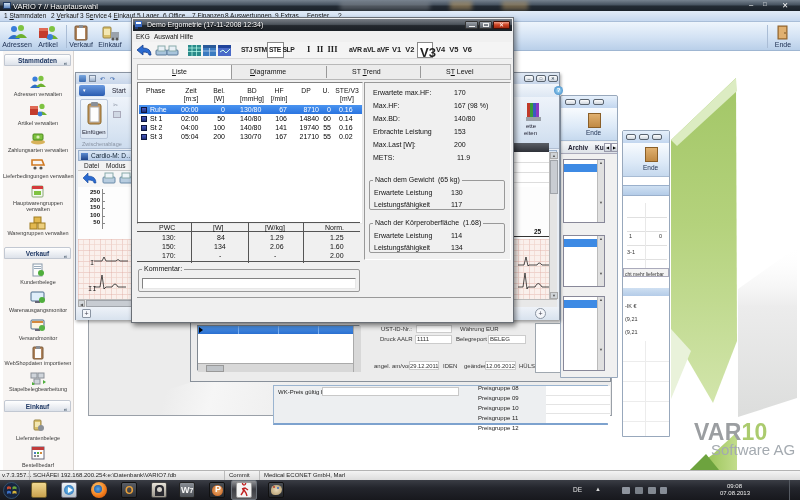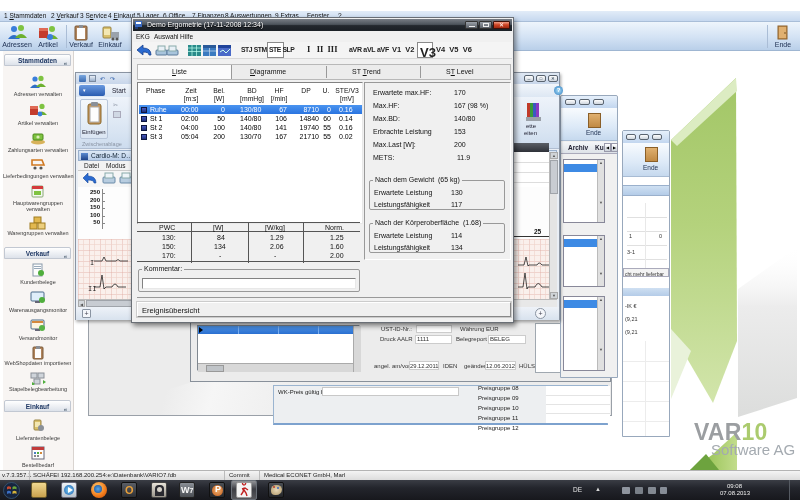--- a/index.html
+++ b/index.html
@@ -29,20 +29,30 @@
 .row{font-size:7px;}
 .row b{position:absolute;top:1px;font-weight:normal;}
 .row .ric{position:absolute;left:2px;top:1.5px;width:6px;height:6px;background:linear-gradient(#4a5ac0,#20307a);border:1px solid #101840;}
 .row .c0{left:11px;}.row .c1{left:42px;}.row .c2{left:72px;text-align:right;width:14px;}
 .row .c3{left:101px;}.row .c4{left:136px;text-align:right;width:12px;}.row .c5{left:158px;text-align:right;width:22px;}
 .row .c6{left:182px;text-align:right;width:10px;}.row .c7{left:200px;}
 .hdr{line-height:8px;}
 </style></head><body>
 <div id="screen">
 
+<div class="abs" id="mtitle">
+  <div class="abs" style="left:3px;top:2px;width:8px;height:7px;background:linear-gradient(#cfe0f0,#5d87c0);border:1px solid #203a60;"></div>
+  <span class="ttl">VARIO 7 // Hauptauswahl</span>
+  <div class="abs" style="left:340px;top:1px;width:90px;height:9px;background:#8a8f96;opacity:.45;filter:blur(2px);border-radius:2px;"></div>
+  <div class="abs" style="left:450px;top:1px;width:22px;height:9px;background:#caa66a;opacity:.5;filter:blur(2px);"></div>
+  <div class="abs" style="left:502px;top:1px;width:26px;height:9px;background:#c8a468;opacity:.45;filter:blur(2px);"></div>
+  <span style="position:absolute;left:749px;top:0px;">–</span>
+  <span style="position:absolute;left:763px;top:1px;font-size:6px;">□</span>
+  <span style="position:absolute;left:782px;top:1px;">✕</span>
+</div>
 <div class="abs" id="menubar">
   <span style="left:4px;">1 <u>S</u>tammdaten</span>
   <span style="left:51px;">2 <u>V</u>erkauf</span>
   <span style="left:80px;">3 S<u>e</u>rvice</span>
   <span style="left:108px;">4 <u>E</u>inkauf</span>
   <span style="left:137px;">5 <u>L</u>ager</span>
   <span style="left:163px;">6 <u>O</u>ffice</span>
   <span style="left:192px;">7 <u>F</u>inanzen</span>
   <span style="left:225px;">8 <u>A</u>uswertungen</span>
   <span style="left:275px;">9 E<u>x</u>tras</span>
@@ -672,23 +682,20 @@
         <span class="abs" style="left:137px;top:29px;">-</span>
         <span class="abs" style="left:193px;top:29px;">2.00</span>
   </div>
 
   <div class="abs" style="left:6px;top:251px;width:222px;height:23px;border:1px solid #999;border-radius:2px;font-size:7px;color:#111;">
     <span class="abs" style="left:3px;top:-5px;background:#f0f0f0;padding:0 2px;">Kommentar:</span>
     <div class="abs" style="left:3px;top:8px;width:214px;height:11px;background:#fff;border:1px solid #828282;border-right-color:#e8e8e8;border-bottom-color:#e8e8e8;"></div>
   </div>
 
   <div class="abs" style="left:5px;top:279px;width:374px;height:1px;background:#999;"></div>
-  <div class="abs" style="left:5px;top:284px;width:374px;height:15px;background:#f0f0f0;border:1px solid #fff;border-right-color:#888;border-bottom-color:#888;box-shadow:0 0 0 1px #ccc;">
-    <span class="abs" style="left:4px;top:3px;font-size:7.5px;color:#111;">Ereignisübersicht</span>
-  </div>
 </div>
 
 <div class="abs" id="statusbar">
   <span style="left:2px;">v.7.3.357.1</span>
   <div class="ssep" style="left:29px;"></div>
   <span style="left:33px;">SCHÄFEI 192.168.200.254:e:\Datenbank\VARIO7.fdb</span>
   <div class="ssep" style="left:224px;"></div>
   <span style="left:229px;">Commit</span>
   <div class="ssep" style="left:259px;"></div>
   <span style="left:264px;">Medical ECONET GmbH, Marl</span>

